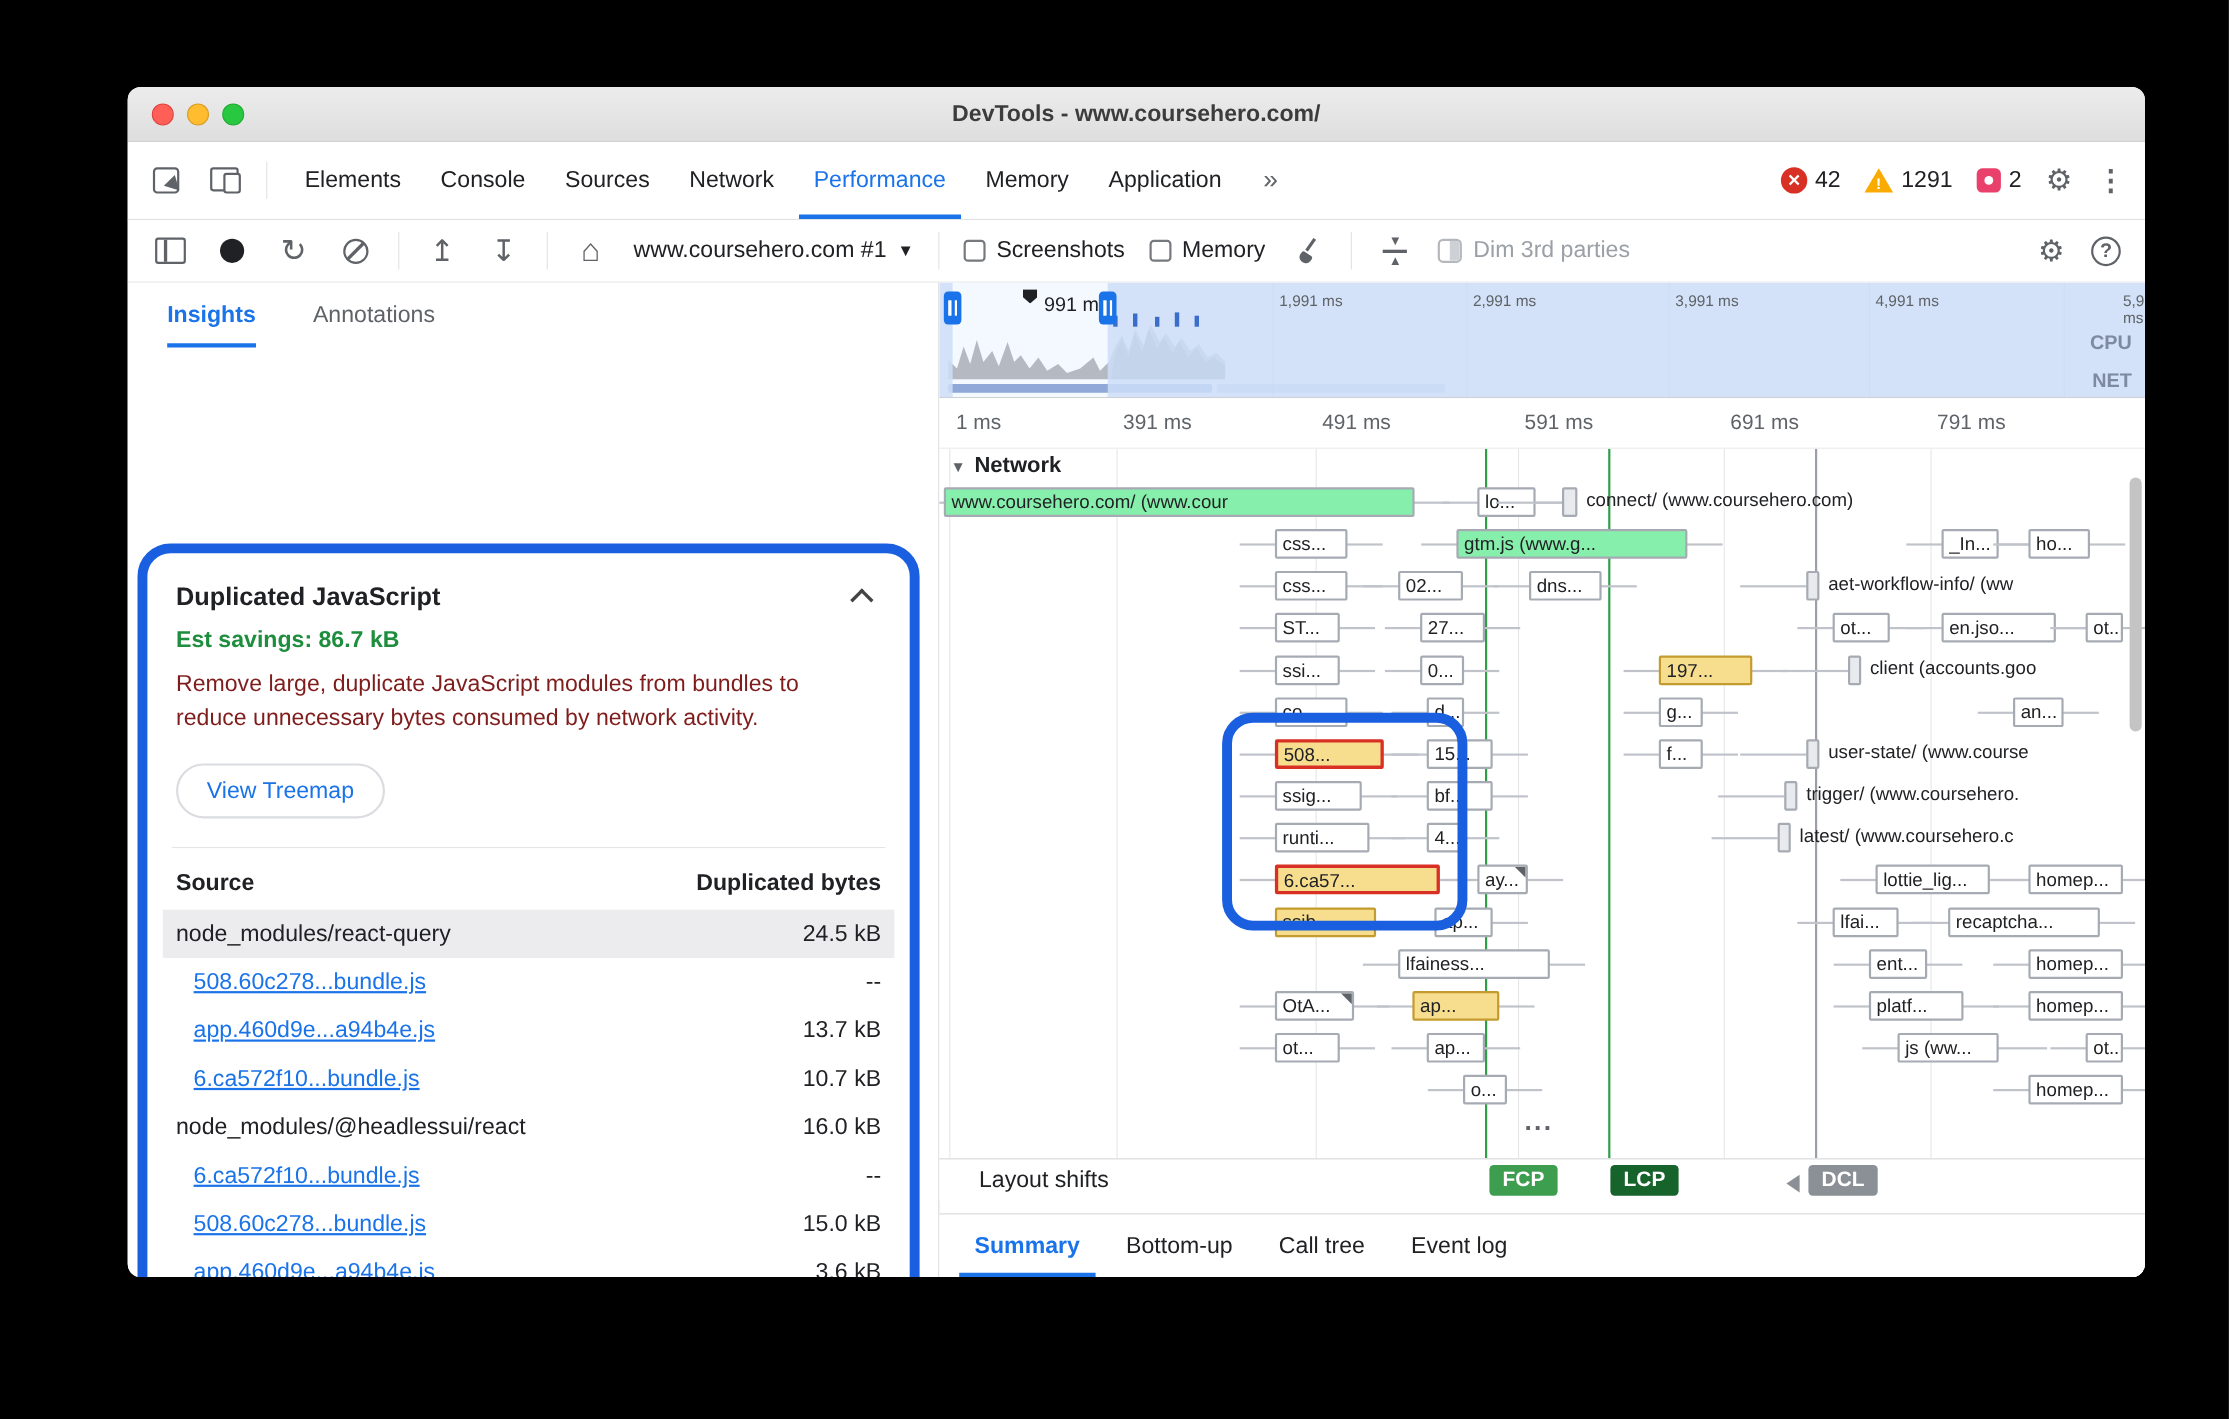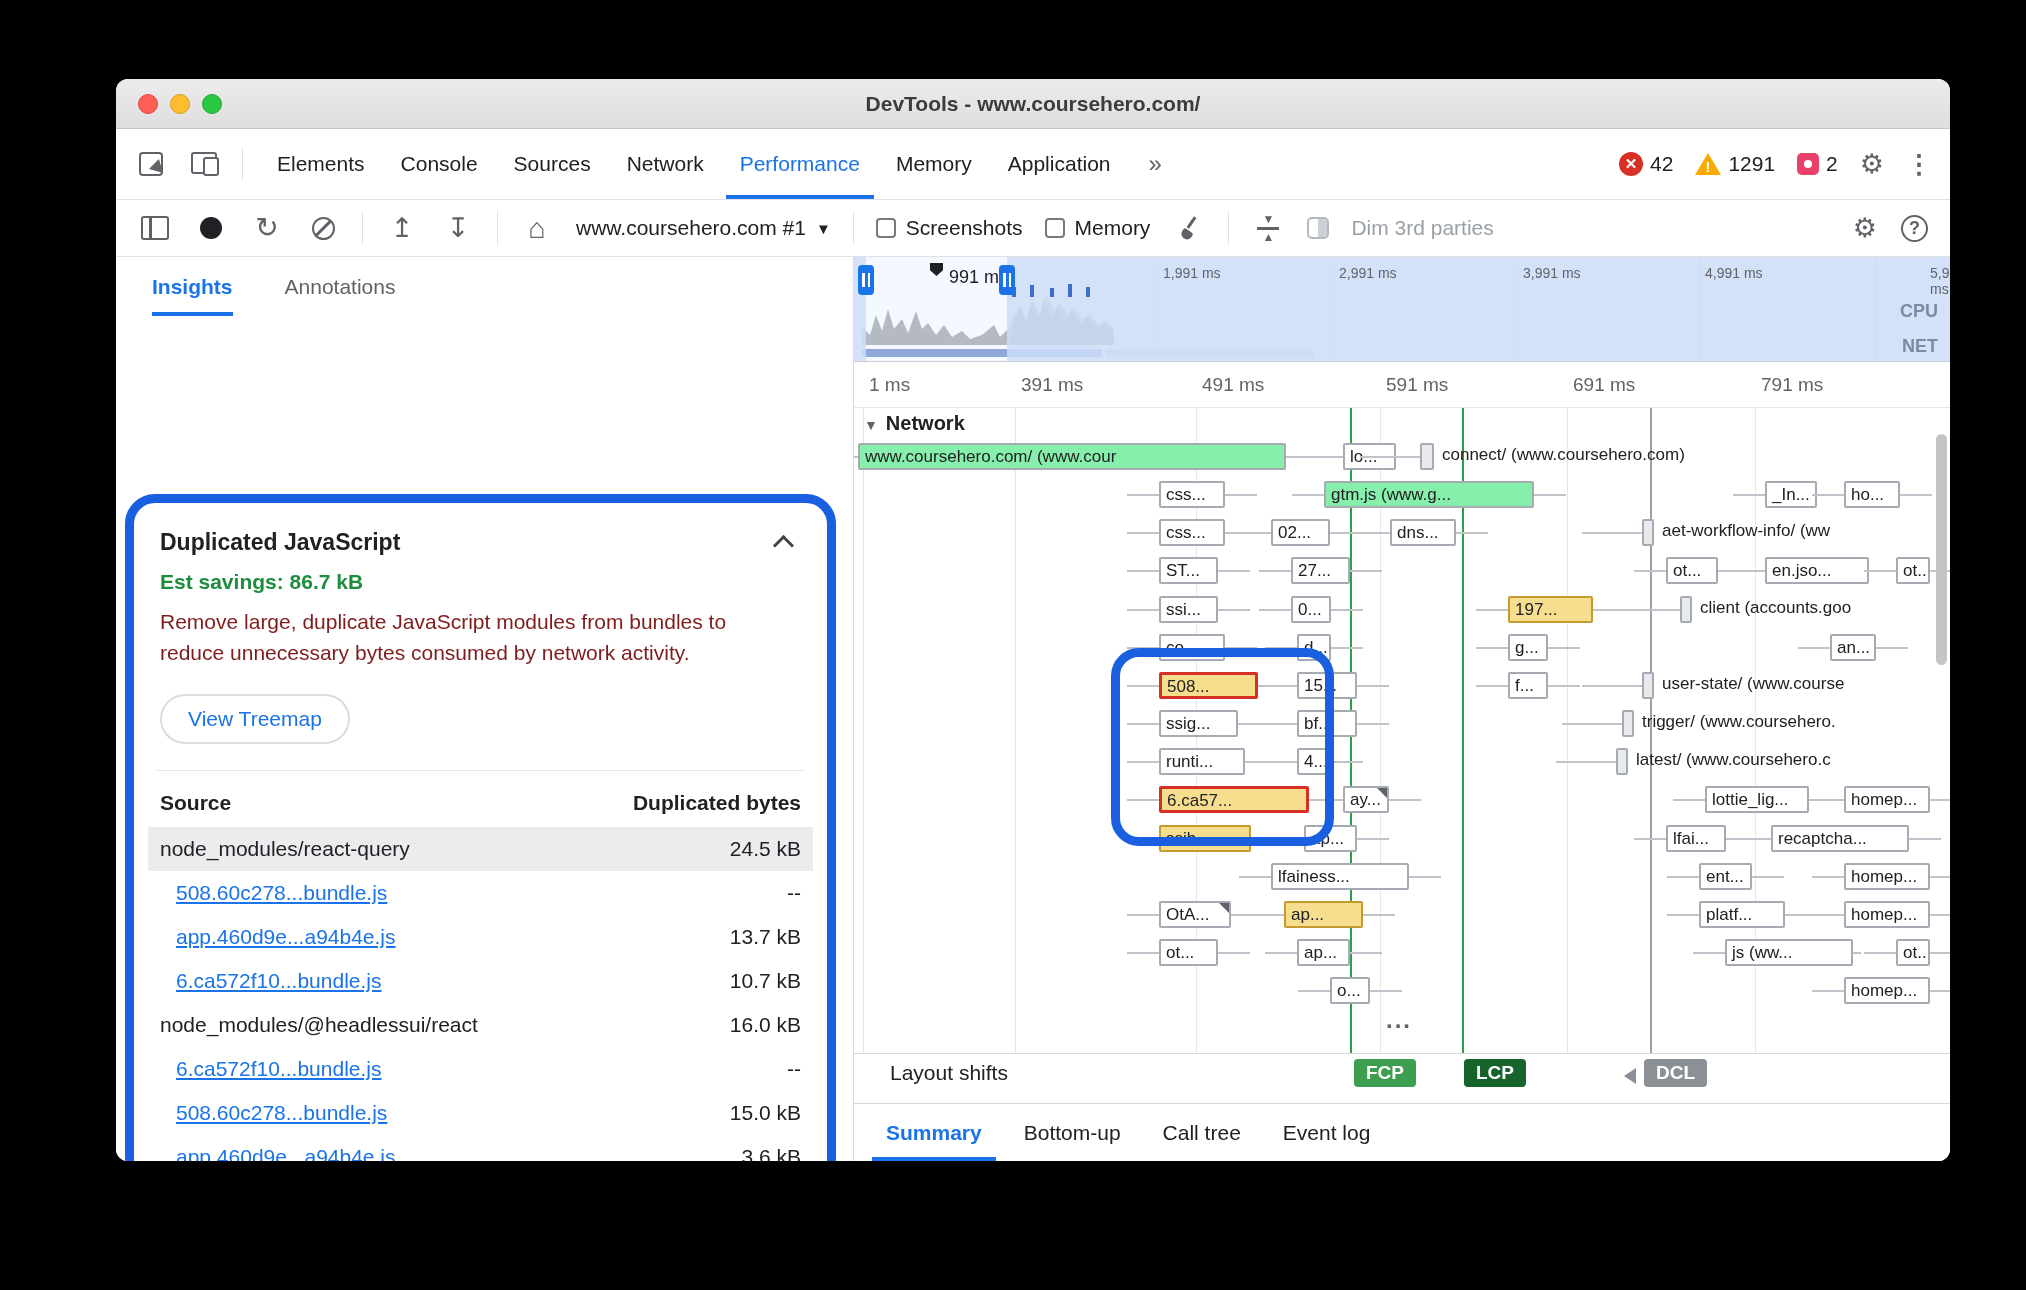--- a/index.html
+++ b/index.html
@@ -62,21 +62,21 @@
   .caret{font-size:15px;color:#202124;}
   .checkbox{display:flex;align-items:center;gap:10px;font-size:21px;color:#202124;}
   .cb-box{width:20px;height:20px;border:2.5px solid #767a7e;border-radius:4px;background:#fff;}
   .ic-brush{position:relative;width:24px;height:24px;}
   .ic-brush::before{content:'';position:absolute;left:13px;top:0;width:3px;height:13px;background:#5f6368;transform:rotate(35deg);}
   .ic-brush::after{content:'';position:absolute;left:4px;bottom:1px;width:11px;height:9px;background:#5f6368;border-radius:2px 2px 5px 5px;transform:rotate(35deg);}
   .ic-compress{position:relative;width:26px;height:26px;}
   .ic-compress b{position:absolute;left:2px;right:2px;top:12px;height:2.5px;background:#5f6368;}
   .ic-compress::before{content:'▼';position:absolute;top:-3px;left:50%;transform:translateX(-50%);font-size:12px;color:#5f6368;}
   .ic-compress::after{content:'▲';position:absolute;bottom:-3px;left:50%;transform:translateX(-50%);font-size:12px;color:#5f6368;}
-  .dim-group{display:flex;align-items:center;gap:22px;font-size:21px;color:#9aa0a6;}
+  .dim-group{display:flex;align-items:center;gap:10px;font-size:21px;color:#9aa0a6;}
   .ic-dim{width:22px;height:22px;border:2.5px solid #b4b8bc;border-radius:5px;position:relative;overflow:hidden;}
   .ic-dim::after{content:'';position:absolute;right:0;top:0;width:50%;height:100%;background:#cdd0d4;}
   .help{width:27px;height:27px;border:2.5px solid #5f6368;border-radius:50%;font-size:18px;font-weight:bold;
         display:flex;align-items:center;justify-content:center;}
   .tool-right{display:flex;align-items:center;gap:24px;margin-left:auto;}
 
   
   .left-panel{position:absolute;left:0;top:178px;width:737px;bottom:0;background:#fff;}
   .left-tabs{display:flex;height:59px;align-items:center;padding:0 36px;gap:52px;}
   .left-tab{font-size:21px;color:#5f6368;height:100%;display:flex;align-items:center;}
@@ -507,21 +507,21 @@
             <div class="wf-item wf-box" style="left: 845px; width: 86px;">platf...</div>
             <div class="whisk" style="left: 958px; width: 150px;"></div>
             <div class="wf-item wf-box" style="left: 990px; width: 86px;">homep...</div>
           </div>
           <div class="wf-row" style="top: 531px;">
             <div class="whisk" style="left: 273px; width: 123px;"></div>
             <div class="wf-item wf-box" style="left: 305px; width: 59px;">ot...</div>
             <div class="whisk" style="left: 411px; width: 117px;"></div>
             <div class="wf-item wf-box" style="left: 443px; width: 53px;">ap...</div>
             <div class="whisk" style="left: 839px; width: 168px;"></div>
-            <div class="wf-item wf-box" style="left: 871px; width: 128px;">js (ww...</div>
+            <div class="wf-item wf-box" style="left: 871px; width: 92px;">js (ww...</div>
             <div class="whisk" style="left: 1010px; width: 98px;"></div>
             <div class="wf-item wf-box" style="left: 1042px; width: 34px;">ot...</div>
           </div>
           <div class="wf-row" style="top: 569px;">
             <div class="whisk" style="left: 444px; width: 104px;"></div>
             <div class="wf-item wf-box" style="left: 476px; width: 40px;">o...</div>
             <div class="whisk" style="left: 958px; width: 150px;"></div>
             <div class="wf-item wf-box" style="left: 990px; width: 86px;">homep...</div>
           </div>
           <div class="wf-highlight"></div>

